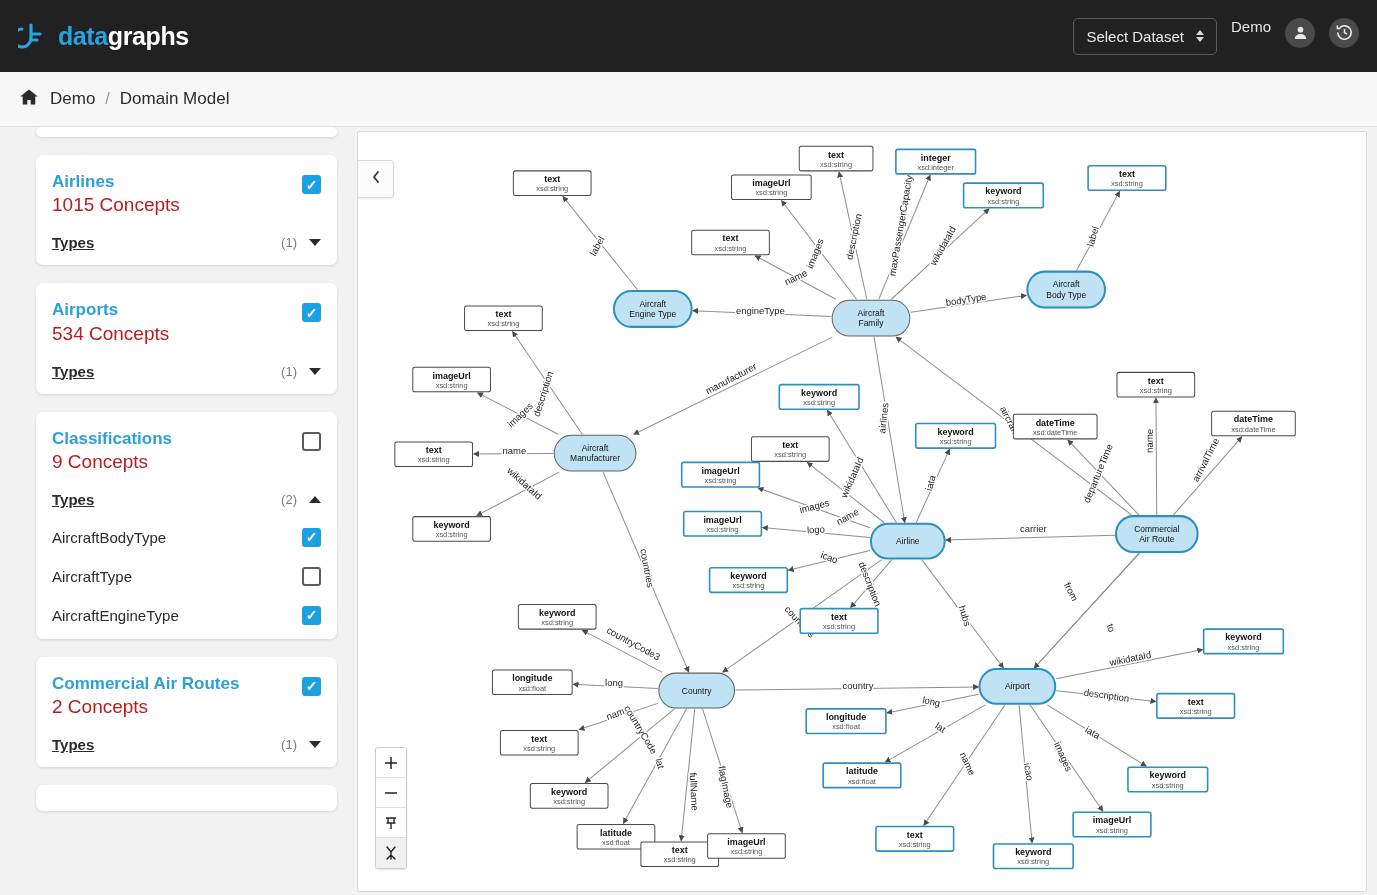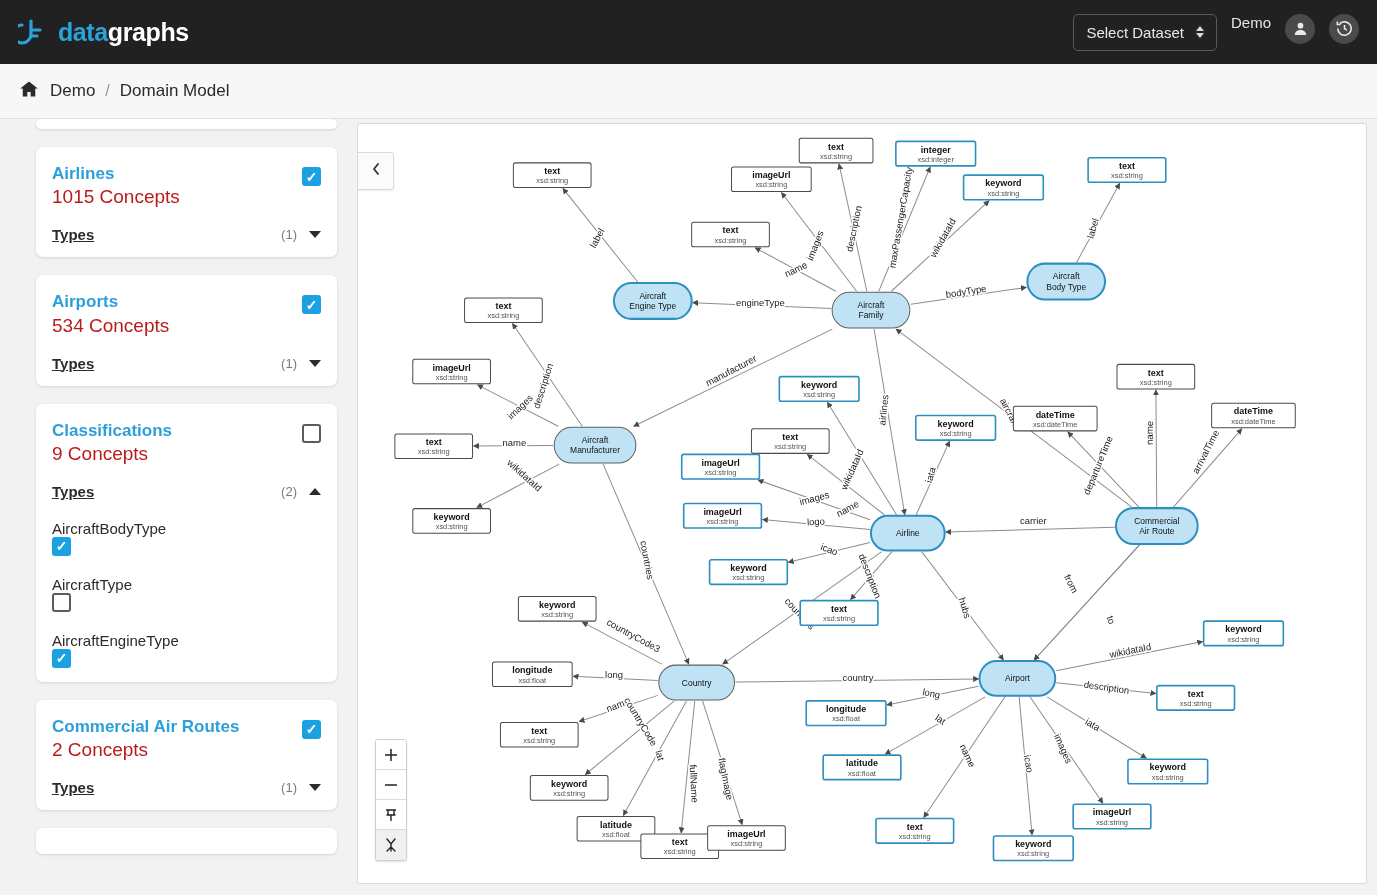--- a/index.html
+++ b/index.html
@@ -6,21 +6,21 @@
   html, body { margin:0; padding:0; }
   body {
     width: 1377px; height: 895px;
     font-family: "Liberation Sans", sans-serif;
     background: #f2f2f2;
     overflow: hidden;
   }
 
   
   #topbar {
-    height: 64px; background: #212121; display: flex; align-items: center;
+    height: 72px; background: #212121; display: flex; align-items: center;
     padding: 0 18px; position: relative;
   }
   #logo-wrap { display:flex; align-items:center; gap:10px; }
   #logo-mark { width: 30px; height: 30px; }
   #logo-text { font-size: 25px; font-weight: 700; letter-spacing:-0.4px; }
   #logo-text .t1 { color: #29a3dc; }
   #logo-text .t2 { color: #ffffff; }
 
   #topbar-right { margin-left:auto; display:flex; align-items:flex-start; gap:14px; }
   #dataset-select {
@@ -74,21 +74,21 @@
   .arrow-up { width:0;height:0;border-left:6px solid transparent;border-right:6px solid transparent;border-bottom:7px solid #2b2b2b; }
 
   .cb {
     width:19px;height:19px;border-radius:3px;flex:none;
     display:flex;align-items:center;justify-content:center; margin-top:4px;
   }
   .cb.on { background:#1ba0e2; }
   .cb.off { background:#ffffff; border:2px solid #5c5c5c; }
   .cb .tick { color:#fff; font-size:14px; line-height:1; font-weight:700; }
 
-  .type-row { display:flex; align-items:flex-start; margin-top: 20px; flex-direction: column; }
+  .type-row { display:flex; align-items:center; margin-top: 20px; }
   .type-name { flex:1; font-size:15px; color:#2b2b2b; }
   .type-row .cb { margin-top:0; }
 
   
   #canvas-wrap {
     position:absolute; left:357px; top:4px; right:10px; bottom:10px;
     background:#ffffff; border:1px solid #d9d9d9; border-radius:2px; overflow:hidden;
   }
   #collapse-btn {
     position:absolute; left:0px; top:28px; width:36px; height:38px;

